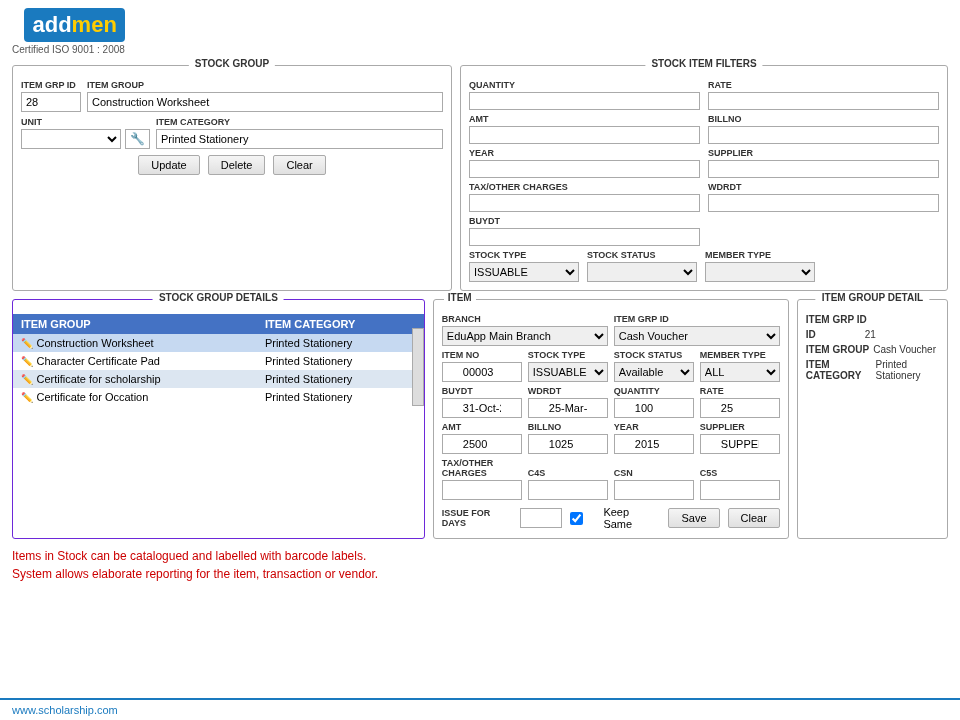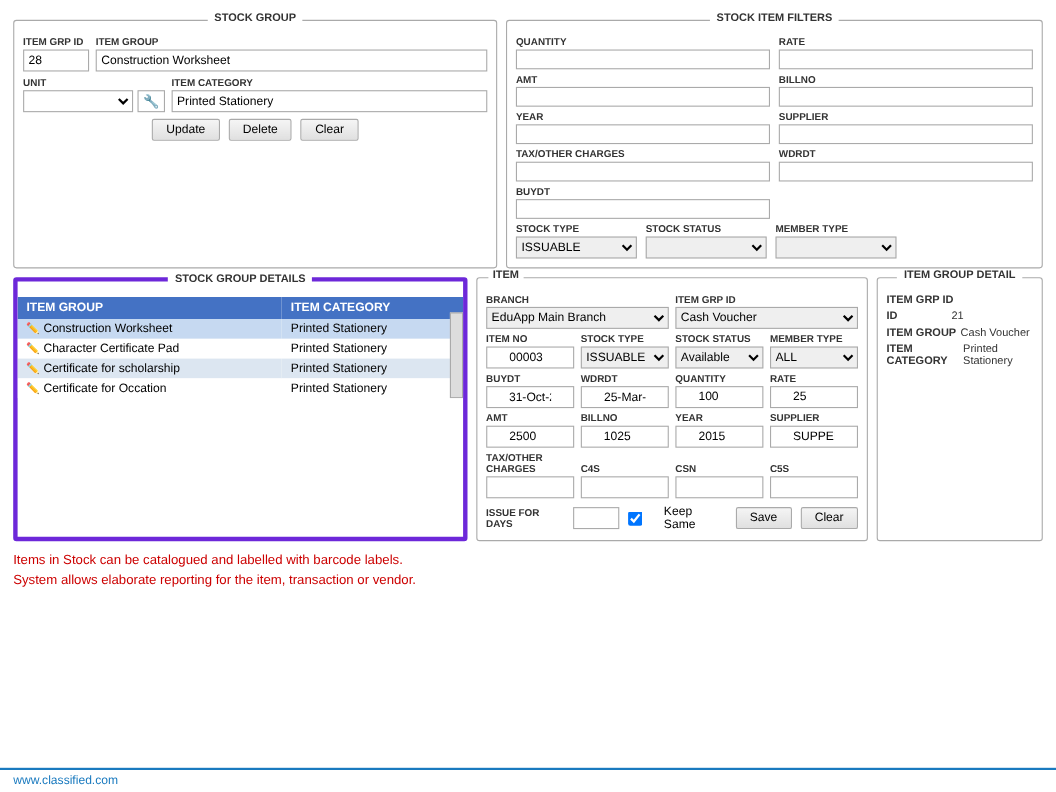--- a/index.html
+++ b/index.html
@@ -178,21 +178,21 @@
       width: 110px;
     }
 
     
     .top-section {
       display: flex;
       gap: 8px;
       padding: 0 12px;
     }
     .details-panel {
-      border: 4px solid #6d28d9;
+      border: 1px solid #6d28d9;
       border-radius: 3px;
       position: relative;
       padding: 14px 0 4px 0;
       width: 440px;
     }
     .details-table {
       width: 100%;
       border-collapse: collapse;
     }
     .details-table thead tr {
@@ -351,20 +351,28 @@
     }
     .footer-right {
       color: #1a7abf;
       font-size: 11px;
     }
   </style>
 </head>
 <body>
 
 <div class="header">
+  <div class="logo-area">
+    <div class="logo-box">
+      <span class="logo-text">
+        <span class="add-part">add</span><span class="men-part">men</span>
+      </span>
+    </div>
+    <div class="iso-text">Certified ISO 9001 : 2008</div>
+  </div>
 </div>
 
 <div class="top-section">
 
   <div class="panel stock-group-panel">
     <div class="panel-title">STOCK GROUP</div>
     <div class="form-row">
       <div class="field-group">
         <span class="field-label">ITEM GRP ID</span>
         <input class="field-input field-input-narrow" type="text" value="28" style="">
@@ -646,14 +654,14 @@
     </div>
   </div>
 </div>
 
 <div class="bottom-text">
   <p>Items in Stock can be catalogued and labelled with barcode labels.</p>
   <p>System allows elaborate reporting for the item, transaction or vendor.</p>
 </div>
 
 <div class="footer">
-  <span class="footer-right">www.classified.com</span>
+  <span class="footer-right">www.scholarship.com</span>
 </div>
 
 </body></html>

